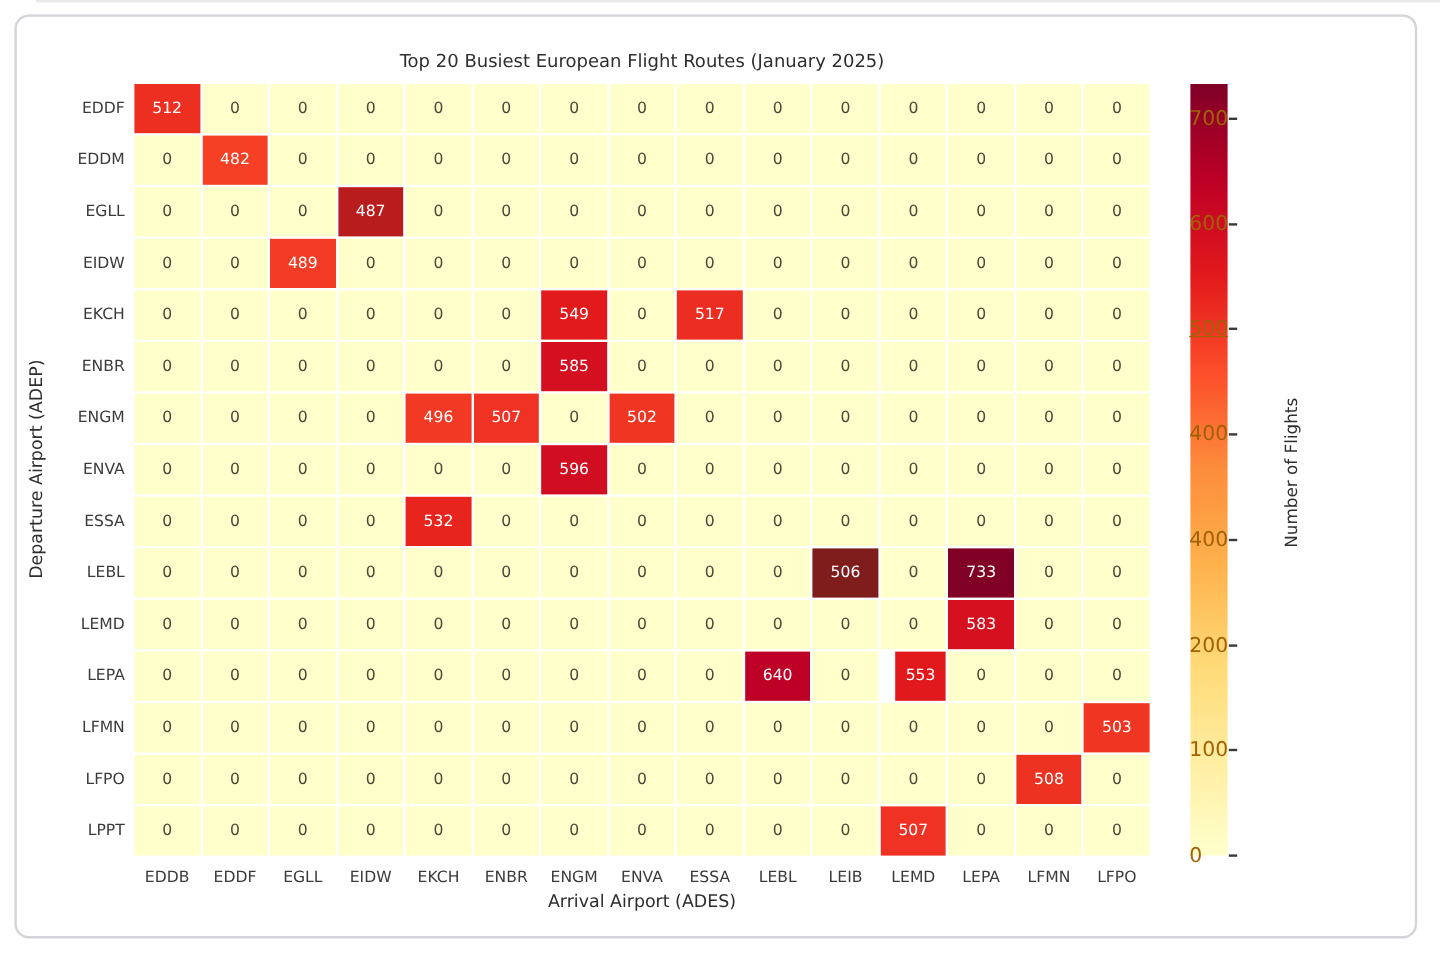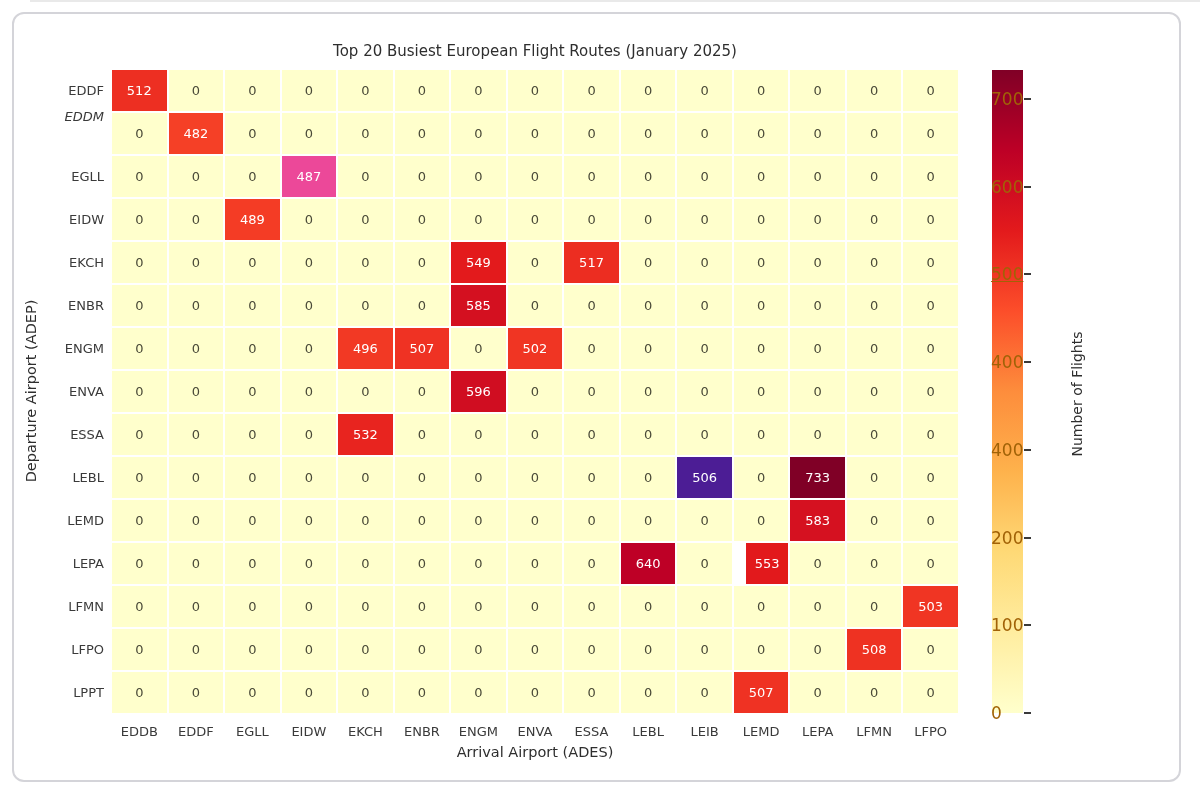--- a/index.html
+++ b/index.html
@@ -93,21 +93,21 @@
     <div class="cell" style="background: rgb(255, 255, 204); color: rgb(74, 74, 56);">0</div>
     <div class="cell" style="background: rgb(255, 255, 204); color: rgb(74, 74, 56);">0</div>
     <div class="cell" style="background: rgb(255, 255, 204); color: rgb(74, 74, 56);">0</div>
     <div class="cell" style="background: rgb(255, 255, 204); color: rgb(74, 74, 56);">0</div>
     <div class="cell" style="background: rgb(255, 255, 204); color: rgb(74, 74, 56);">0</div>
     <div class="cell" style="background: rgb(255, 255, 204); color: rgb(74, 74, 56);">0</div>
     <div class="cell" style="background: rgb(255, 255, 204); color: rgb(74, 74, 56);">0</div>
     <div class="cell" style="background: rgb(255, 255, 204); color: rgb(74, 74, 56);">0</div>
     <div class="cell" style="background: rgb(255, 255, 204); color: rgb(74, 74, 56);">0</div>
     <div class="cell" style="background: rgb(255, 255, 204); color: rgb(74, 74, 56);">0</div>
-    <div class="cell" style="background: #ec4899; color: rgb(255, 255, 255);">487</div>
+    <div class="cell" style="background: #b91c1c; color: rgb(255, 255, 255);">487</div>
     <div class="cell" style="background: rgb(255, 255, 204); color: rgb(74, 74, 56);">0</div>
     <div class="cell" style="background: rgb(255, 255, 204); color: rgb(74, 74, 56);">0</div>
     <div class="cell" style="background: rgb(255, 255, 204); color: rgb(74, 74, 56);">0</div>
     <div class="cell" style="background: rgb(255, 255, 204); color: rgb(74, 74, 56);">0</div>
     <div class="cell" style="background: rgb(255, 255, 204); color: rgb(74, 74, 56);">0</div>
     <div class="cell" style="background: rgb(255, 255, 204); color: rgb(74, 74, 56);">0</div>
     <div class="cell" style="background: rgb(255, 255, 204); color: rgb(74, 74, 56);">0</div>
     <div class="cell" style="background: rgb(255, 255, 204); color: rgb(74, 74, 56);">0</div>
     <div class="cell" style="background: rgb(255, 255, 204); color: rgb(74, 74, 56);">0</div>
     <div class="cell" style="background: rgb(255, 255, 204); color: rgb(74, 74, 56);">0</div>
@@ -205,21 +205,21 @@
     <div class="cell" style="background: rgb(255, 255, 204); color: rgb(74, 74, 56);">0</div>
     <div class="cell" style="background: rgb(255, 255, 204); color: rgb(74, 74, 56);">0</div>
     <div class="cell" style="background: rgb(255, 255, 204); color: rgb(74, 74, 56);">0</div>
     <div class="cell" style="background: rgb(255, 255, 204); color: rgb(74, 74, 56);">0</div>
     <div class="cell" style="background: rgb(255, 255, 204); color: rgb(74, 74, 56);">0</div>
     <div class="cell" style="background: rgb(255, 255, 204); color: rgb(74, 74, 56);">0</div>
     <div class="cell" style="background: rgb(255, 255, 204); color: rgb(74, 74, 56);">0</div>
     <div class="cell" style="background: rgb(255, 255, 204); color: rgb(74, 74, 56);">0</div>
     <div class="cell" style="background: rgb(255, 255, 204); color: rgb(74, 74, 56);">0</div>
     <div class="cell" style="background: rgb(255, 255, 204); color: rgb(74, 74, 56);">0</div>
-    <div class="cell" style="background: #4c1d95; color: rgb(255, 255, 255);">506</div>
+    <div class="cell" style="background: #7f1d1d; color: rgb(255, 255, 255);">506</div>
     <div class="cell" style="background: rgb(255, 255, 204); color: rgb(74, 74, 56);">0</div>
     <div class="cell" style="background: rgb(128, 0, 38); color: rgb(255, 255, 255);">733</div>
     <div class="cell" style="background: rgb(255, 255, 204); color: rgb(74, 74, 56);">0</div>
     <div class="cell" style="background: rgb(255, 255, 204); color: rgb(74, 74, 56);">0</div>
     <div class="cell" style="background: rgb(255, 255, 204); color: rgb(74, 74, 56);">0</div>
     <div class="cell" style="background: rgb(255, 255, 204); color: rgb(74, 74, 56);">0</div>
     <div class="cell" style="background: rgb(255, 255, 204); color: rgb(74, 74, 56);">0</div>
     <div class="cell" style="background: rgb(255, 255, 204); color: rgb(74, 74, 56);">0</div>
     <div class="cell" style="background: rgb(255, 255, 204); color: rgb(74, 74, 56);">0</div>
     <div class="cell" style="background: rgb(255, 255, 204); color: rgb(74, 74, 56);">0</div>
@@ -289,21 +289,21 @@
     <div class="cell" style="background: rgb(255, 255, 204); color: rgb(74, 74, 56);">0</div>
     <div class="cell" style="background: rgb(255, 255, 204); color: rgb(74, 74, 56);">0</div>
     <div class="cell" style="background: rgb(239, 50, 35); color: rgb(255, 255, 255);">507</div>
     <div class="cell" style="background: rgb(255, 255, 204); color: rgb(74, 74, 56);">0</div>
     <div class="cell" style="background: rgb(255, 255, 204); color: rgb(74, 74, 56);">0</div>
     <div class="cell" style="background: rgb(255, 255, 204); color: rgb(74, 74, 56);">0</div>
   </div>
 
 <div id="ytick-container">
     <div class="ytick" style="top: 70px; height: 41px;">EDDF</div>
-    <div class="ytick" style="top: 96px; height: 41px; font-style: italic;">EDDM</div>
+    <div class="ytick" style="top: 113px; height: 41px;">EDDM</div>
     <div class="ytick" style="top: 156px; height: 41px;">EGLL</div>
     <div class="ytick" style="top: 199px; height: 41px;">EIDW</div>
     <div class="ytick" style="top: 242px; height: 41px;">EKCH</div>
     <div class="ytick" style="top: 285px; height: 41px;">ENBR</div>
     <div class="ytick" style="top: 328px; height: 41px;">ENGM</div>
     <div class="ytick" style="top: 371px; height: 41px;">ENVA</div>
     <div class="ytick" style="top: 414px; height: 41px;">ESSA</div>
     <div class="ytick" style="top: 457px; height: 41px;">LEBL</div>
     <div class="ytick" style="top: 500px; height: 41px;">LEMD</div>
     <div class="ytick" style="top: 543px; height: 41px;">LEPA</div>

